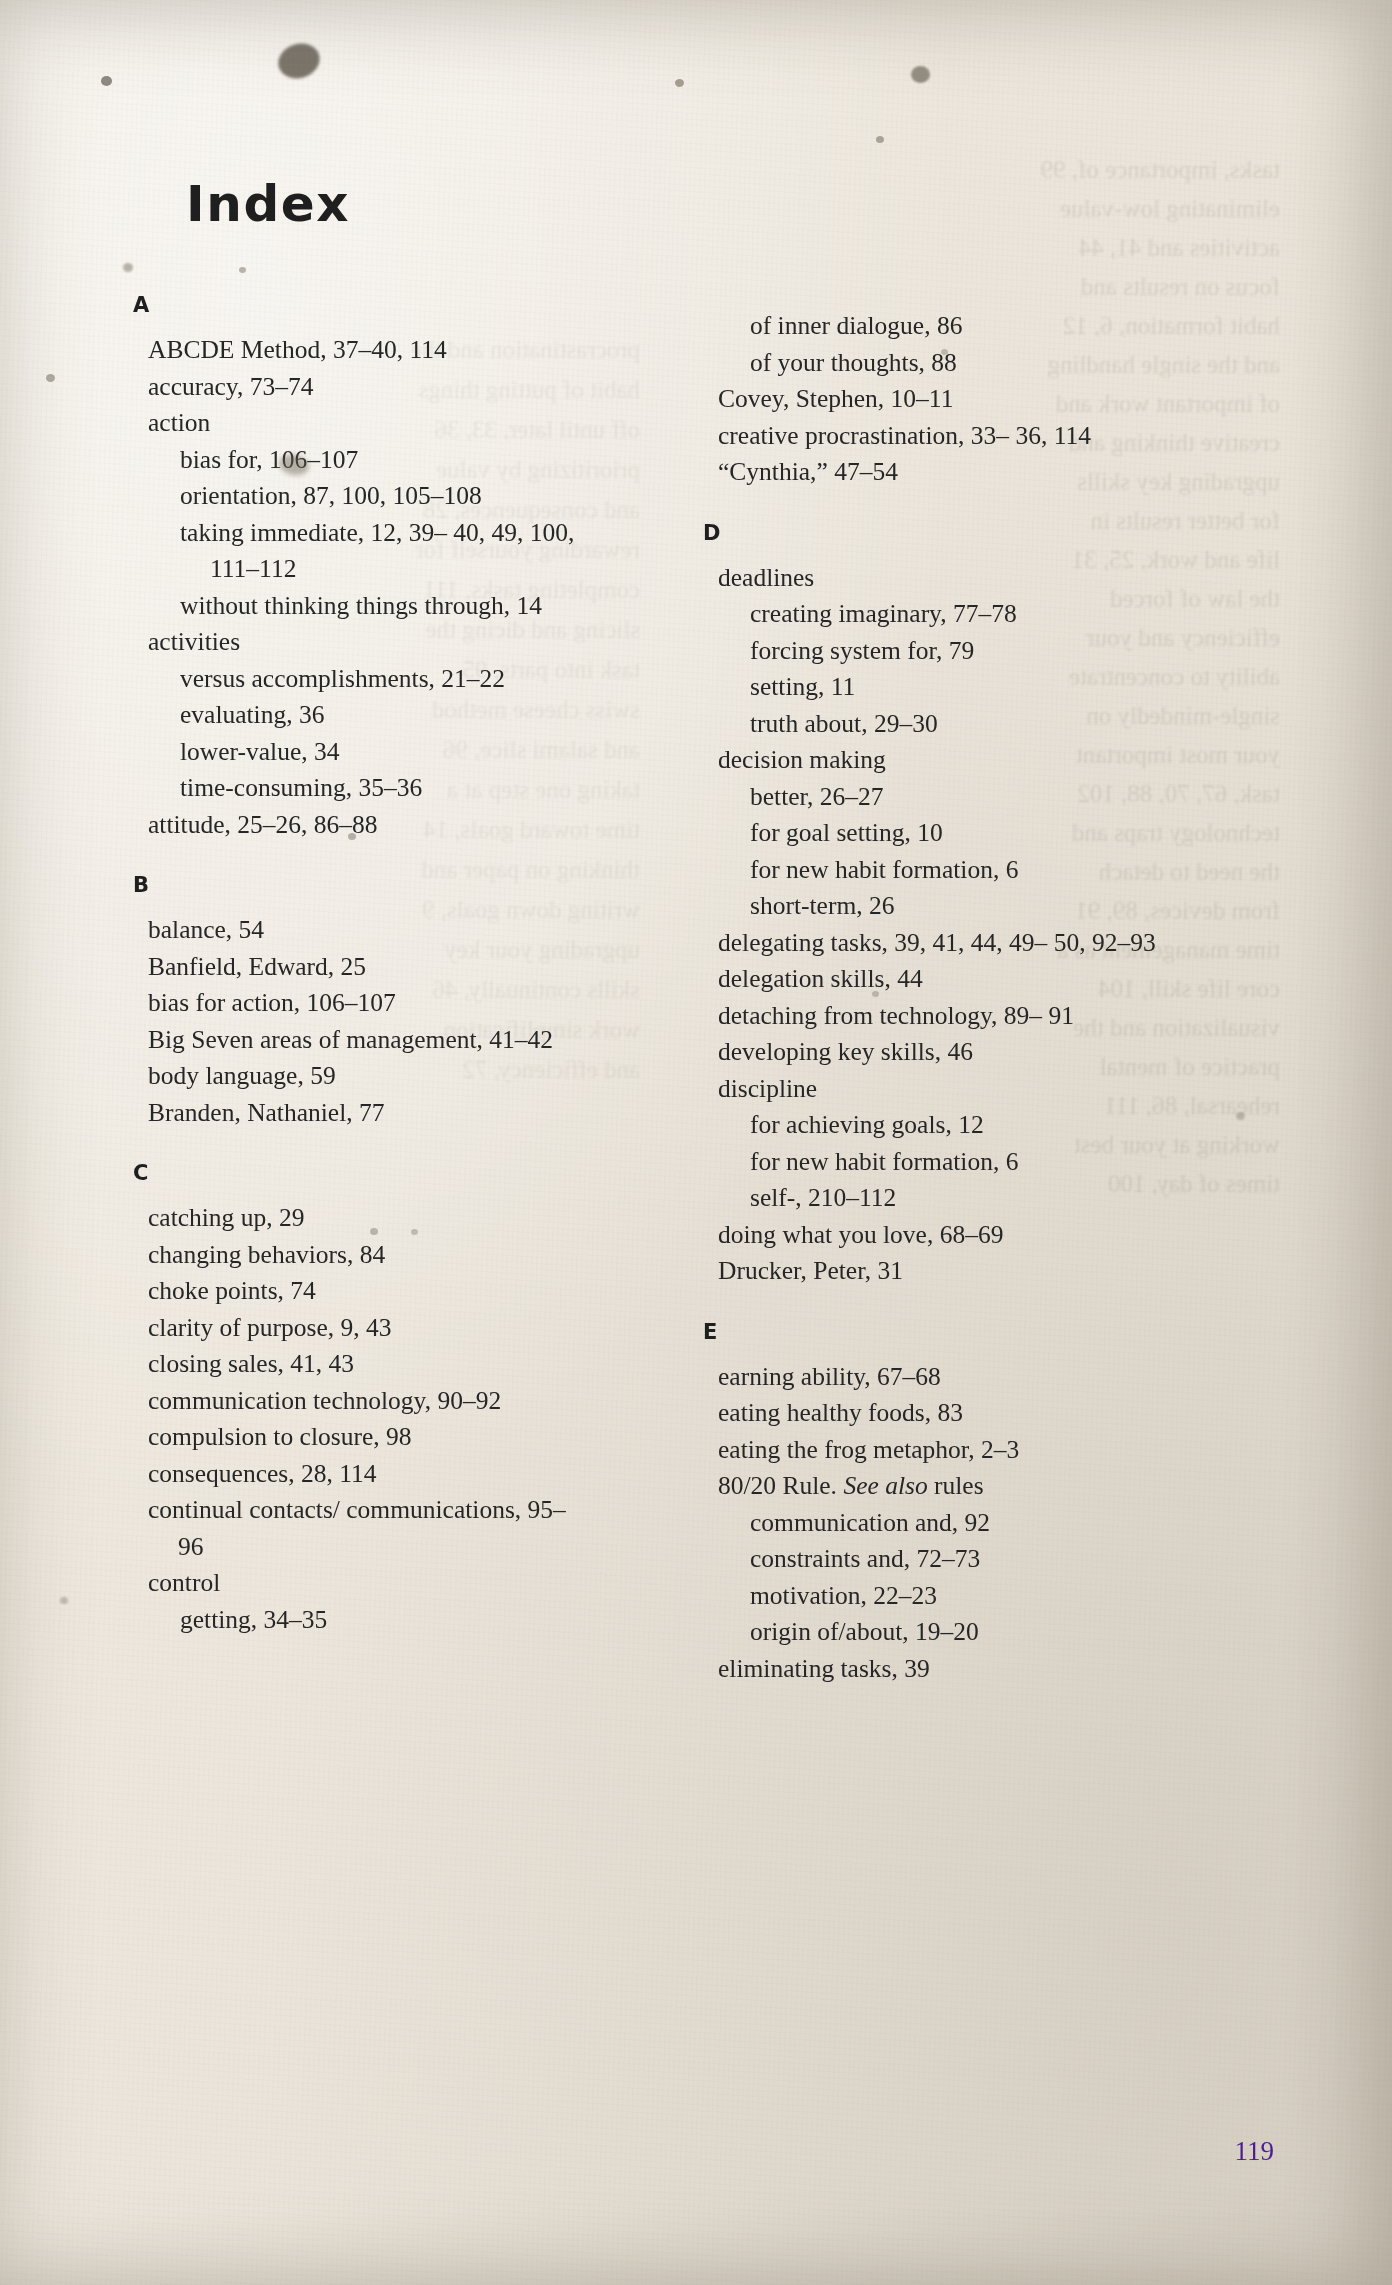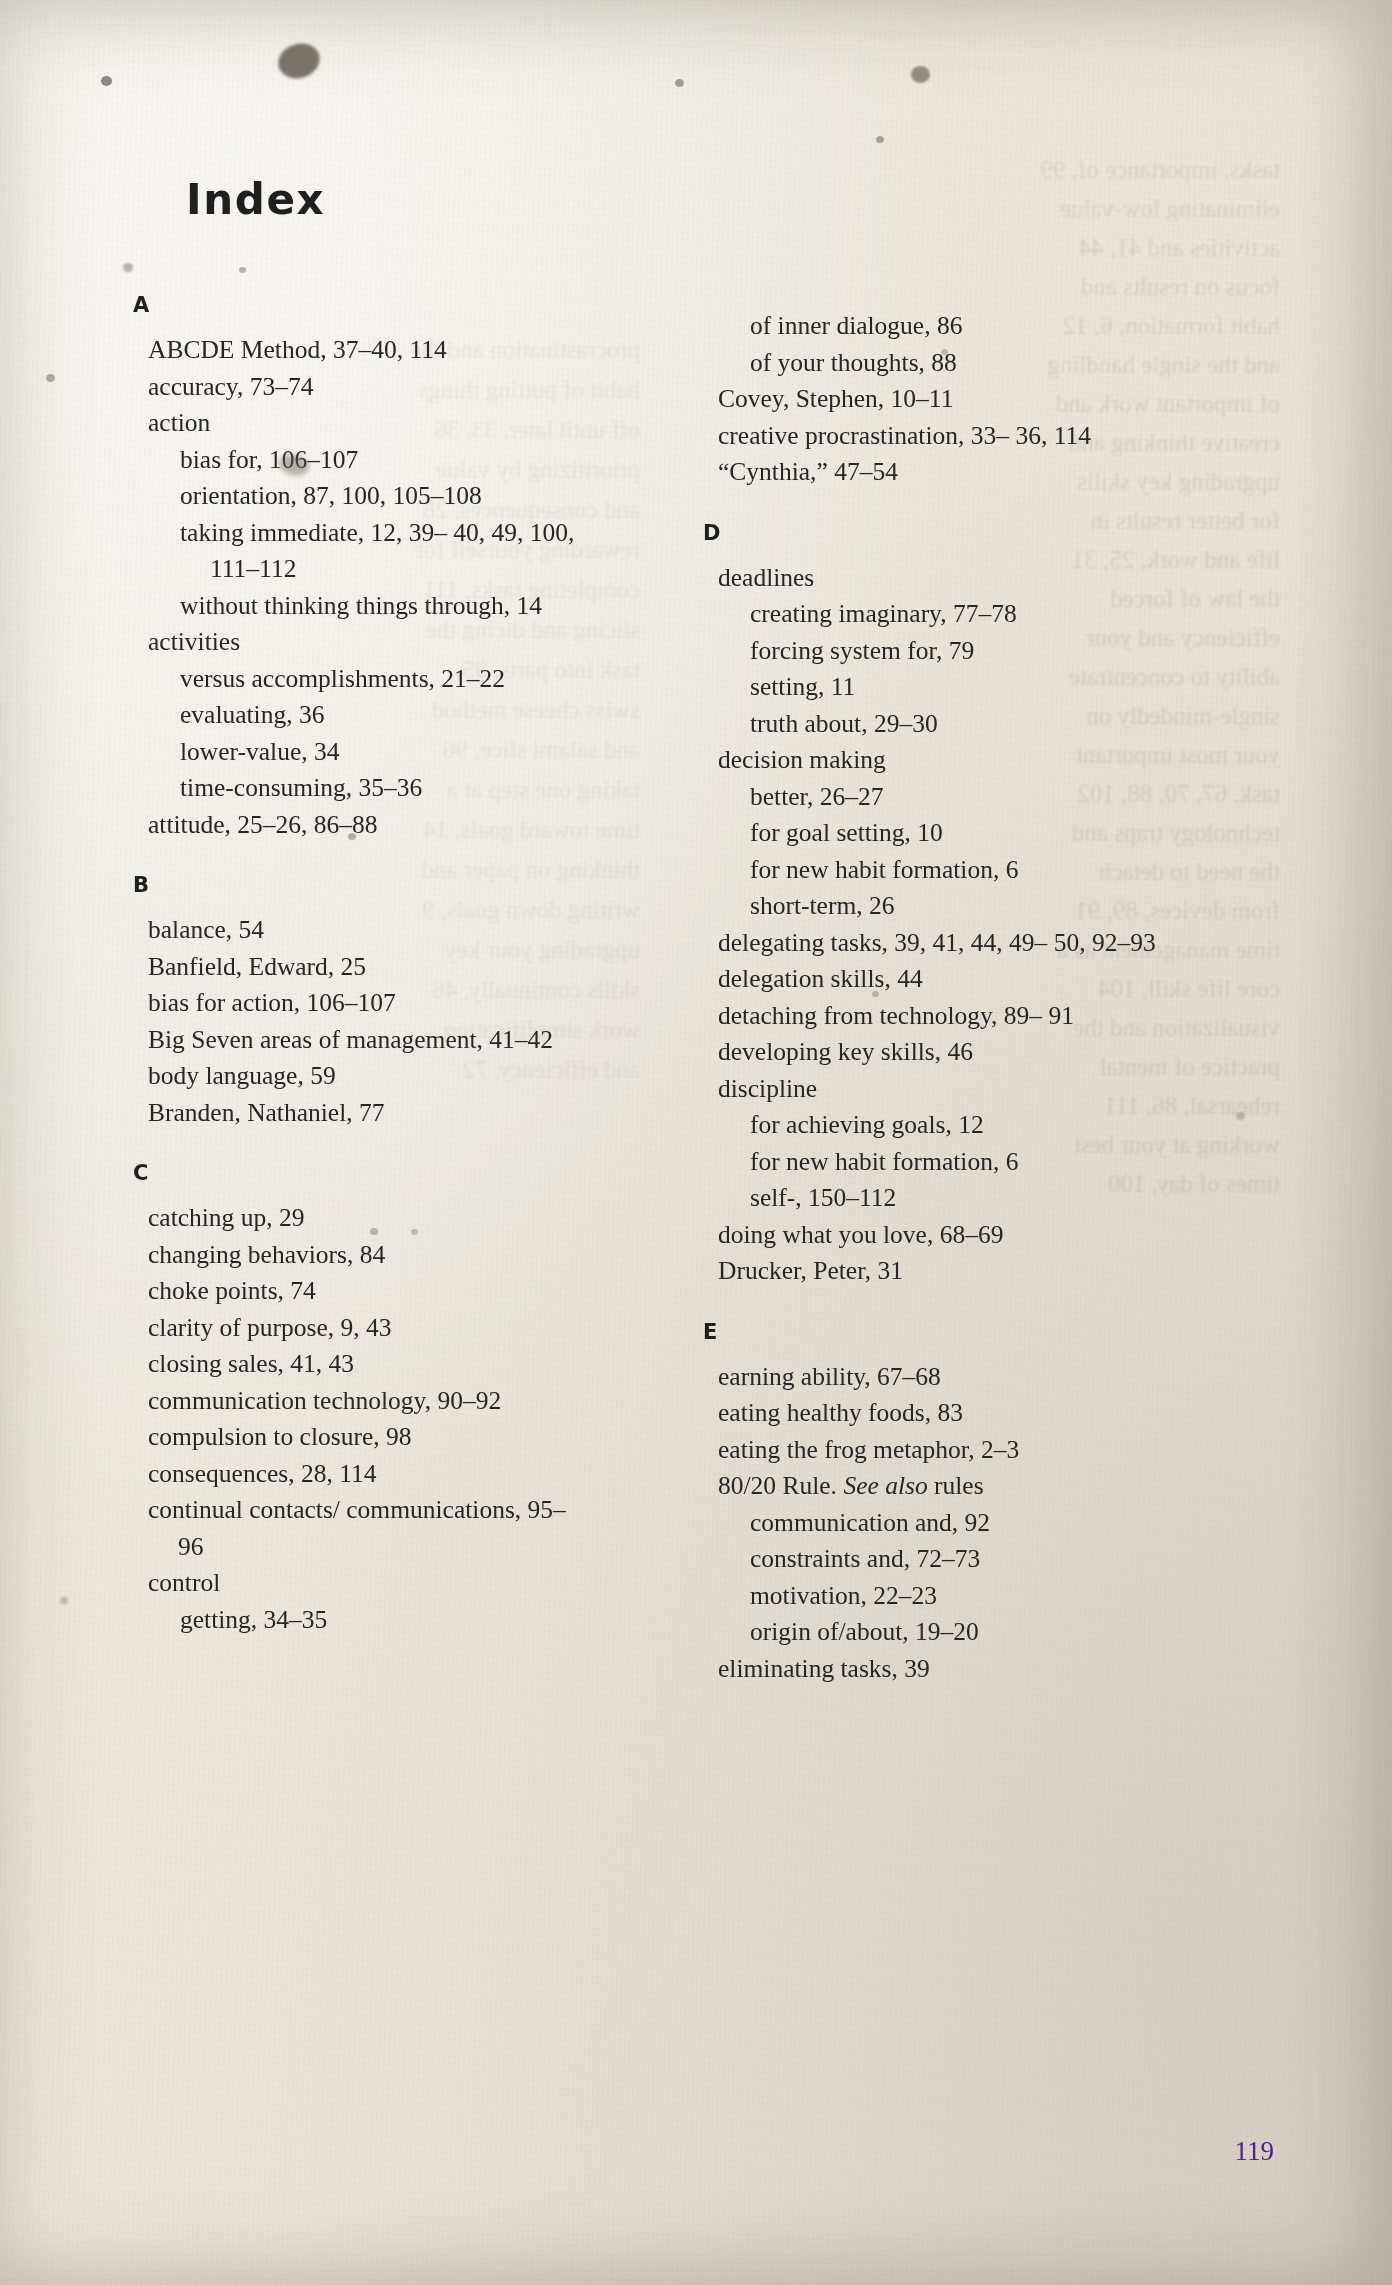--- a/index.html
+++ b/index.html
@@ -71,21 +71,21 @@
     position: absolute;
     inset: 0;
   }
 
   .page-title {
     position: absolute;
     left: 186px;
     top: 175px;
     font-family: "DejaVu Sans", sans-serif;
     font-weight: bold;
-    font-size: 42px;
+    font-size: 50px;
     letter-spacing: 1.6px;
     color: #1f1f1f;
   }
 
   .columns {
     position: absolute;
     left: 133px;
     top: 293px;
     width: 1120px;
     display: flex;
@@ -308,21 +308,21 @@
           <li class="sub">for goal setting, 10</li>
           <li class="sub">for new habit formation, 6</li>
           <li class="sub">short-term, 26</li>
           <li>delegating tasks, 39, 41, 44, 49– 50, 92–93</li>
           <li>delegation skills, 44</li>
           <li>detaching from technology, 89– 91</li>
           <li>developing key skills, 46</li>
           <li>discipline</li>
           <li class="sub">for achieving goals, 12</li>
           <li class="sub">for new habit formation, 6</li>
-          <li class="sub">self-, 150–112</li>
+          <li class="sub">self-, 210–112</li>
           <li>doing what you love, 68–69</li>
           <li>Drucker, Peter, 31</li>
         </ul>
       </div>
 
       <div class="group">
         <div class="letter-head">E</div>
         <ul class="entries">
           <li>earning ability, 67–68</li>
           <li>eating healthy foods, 83</li>

